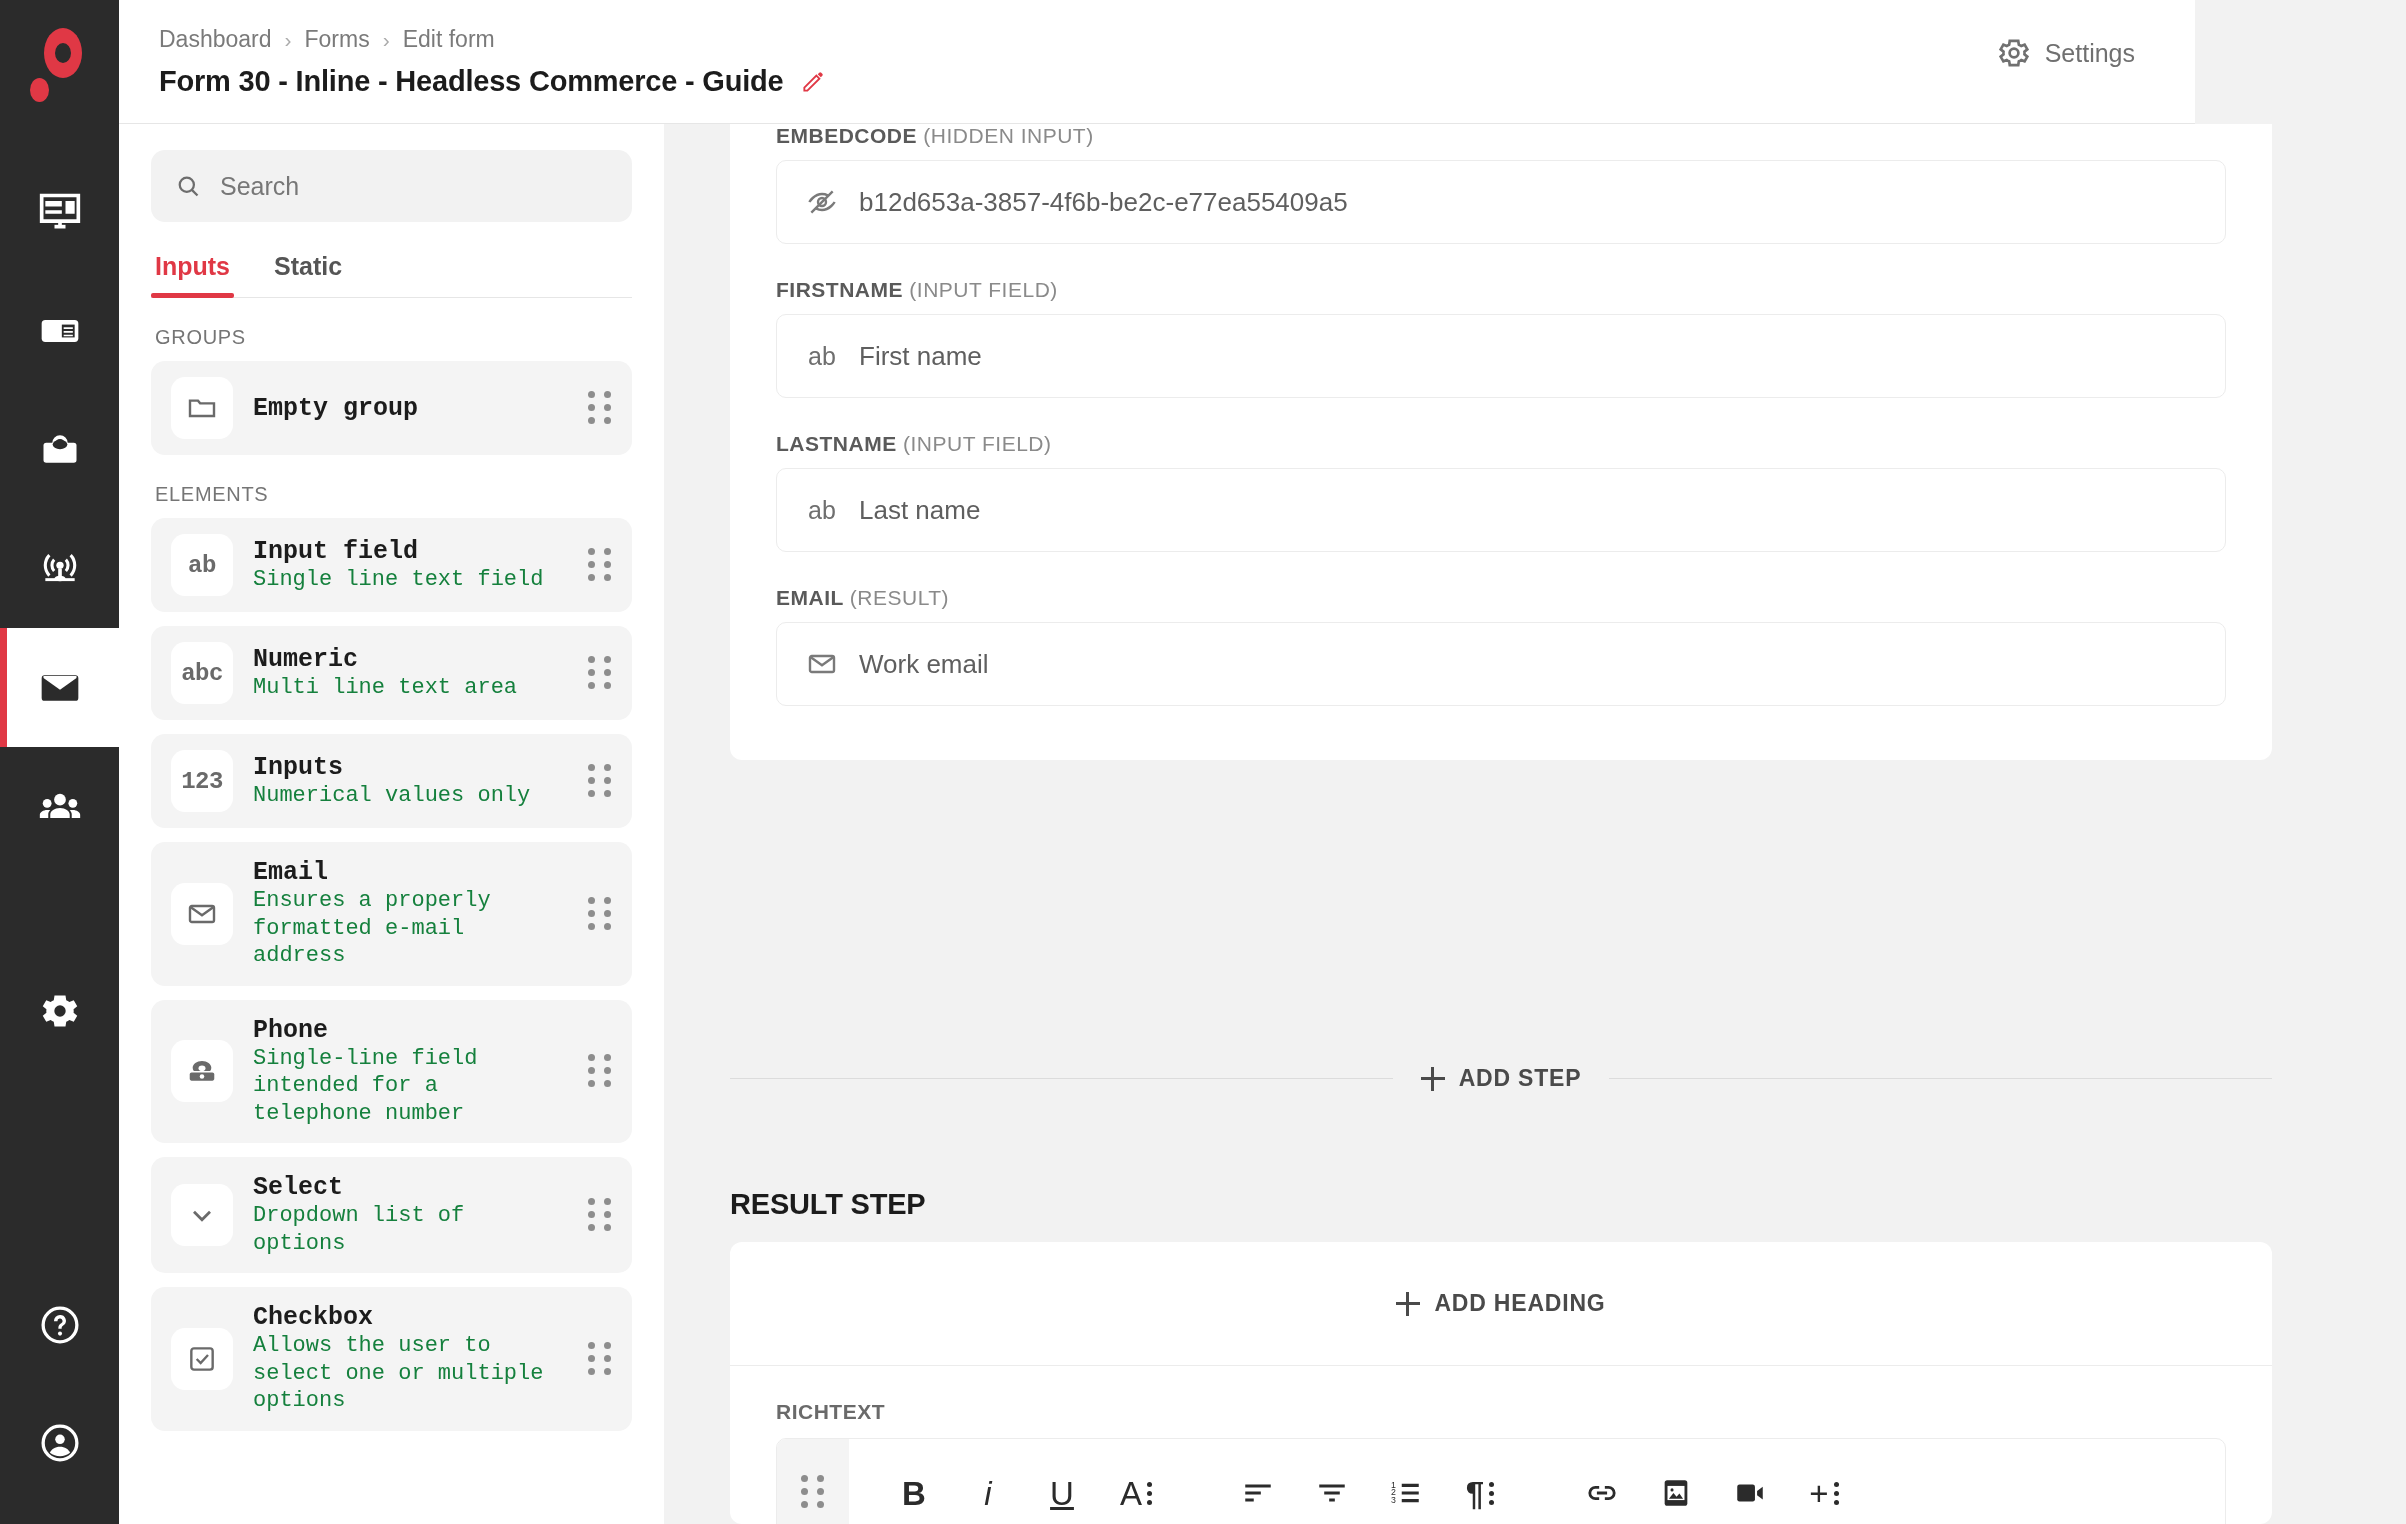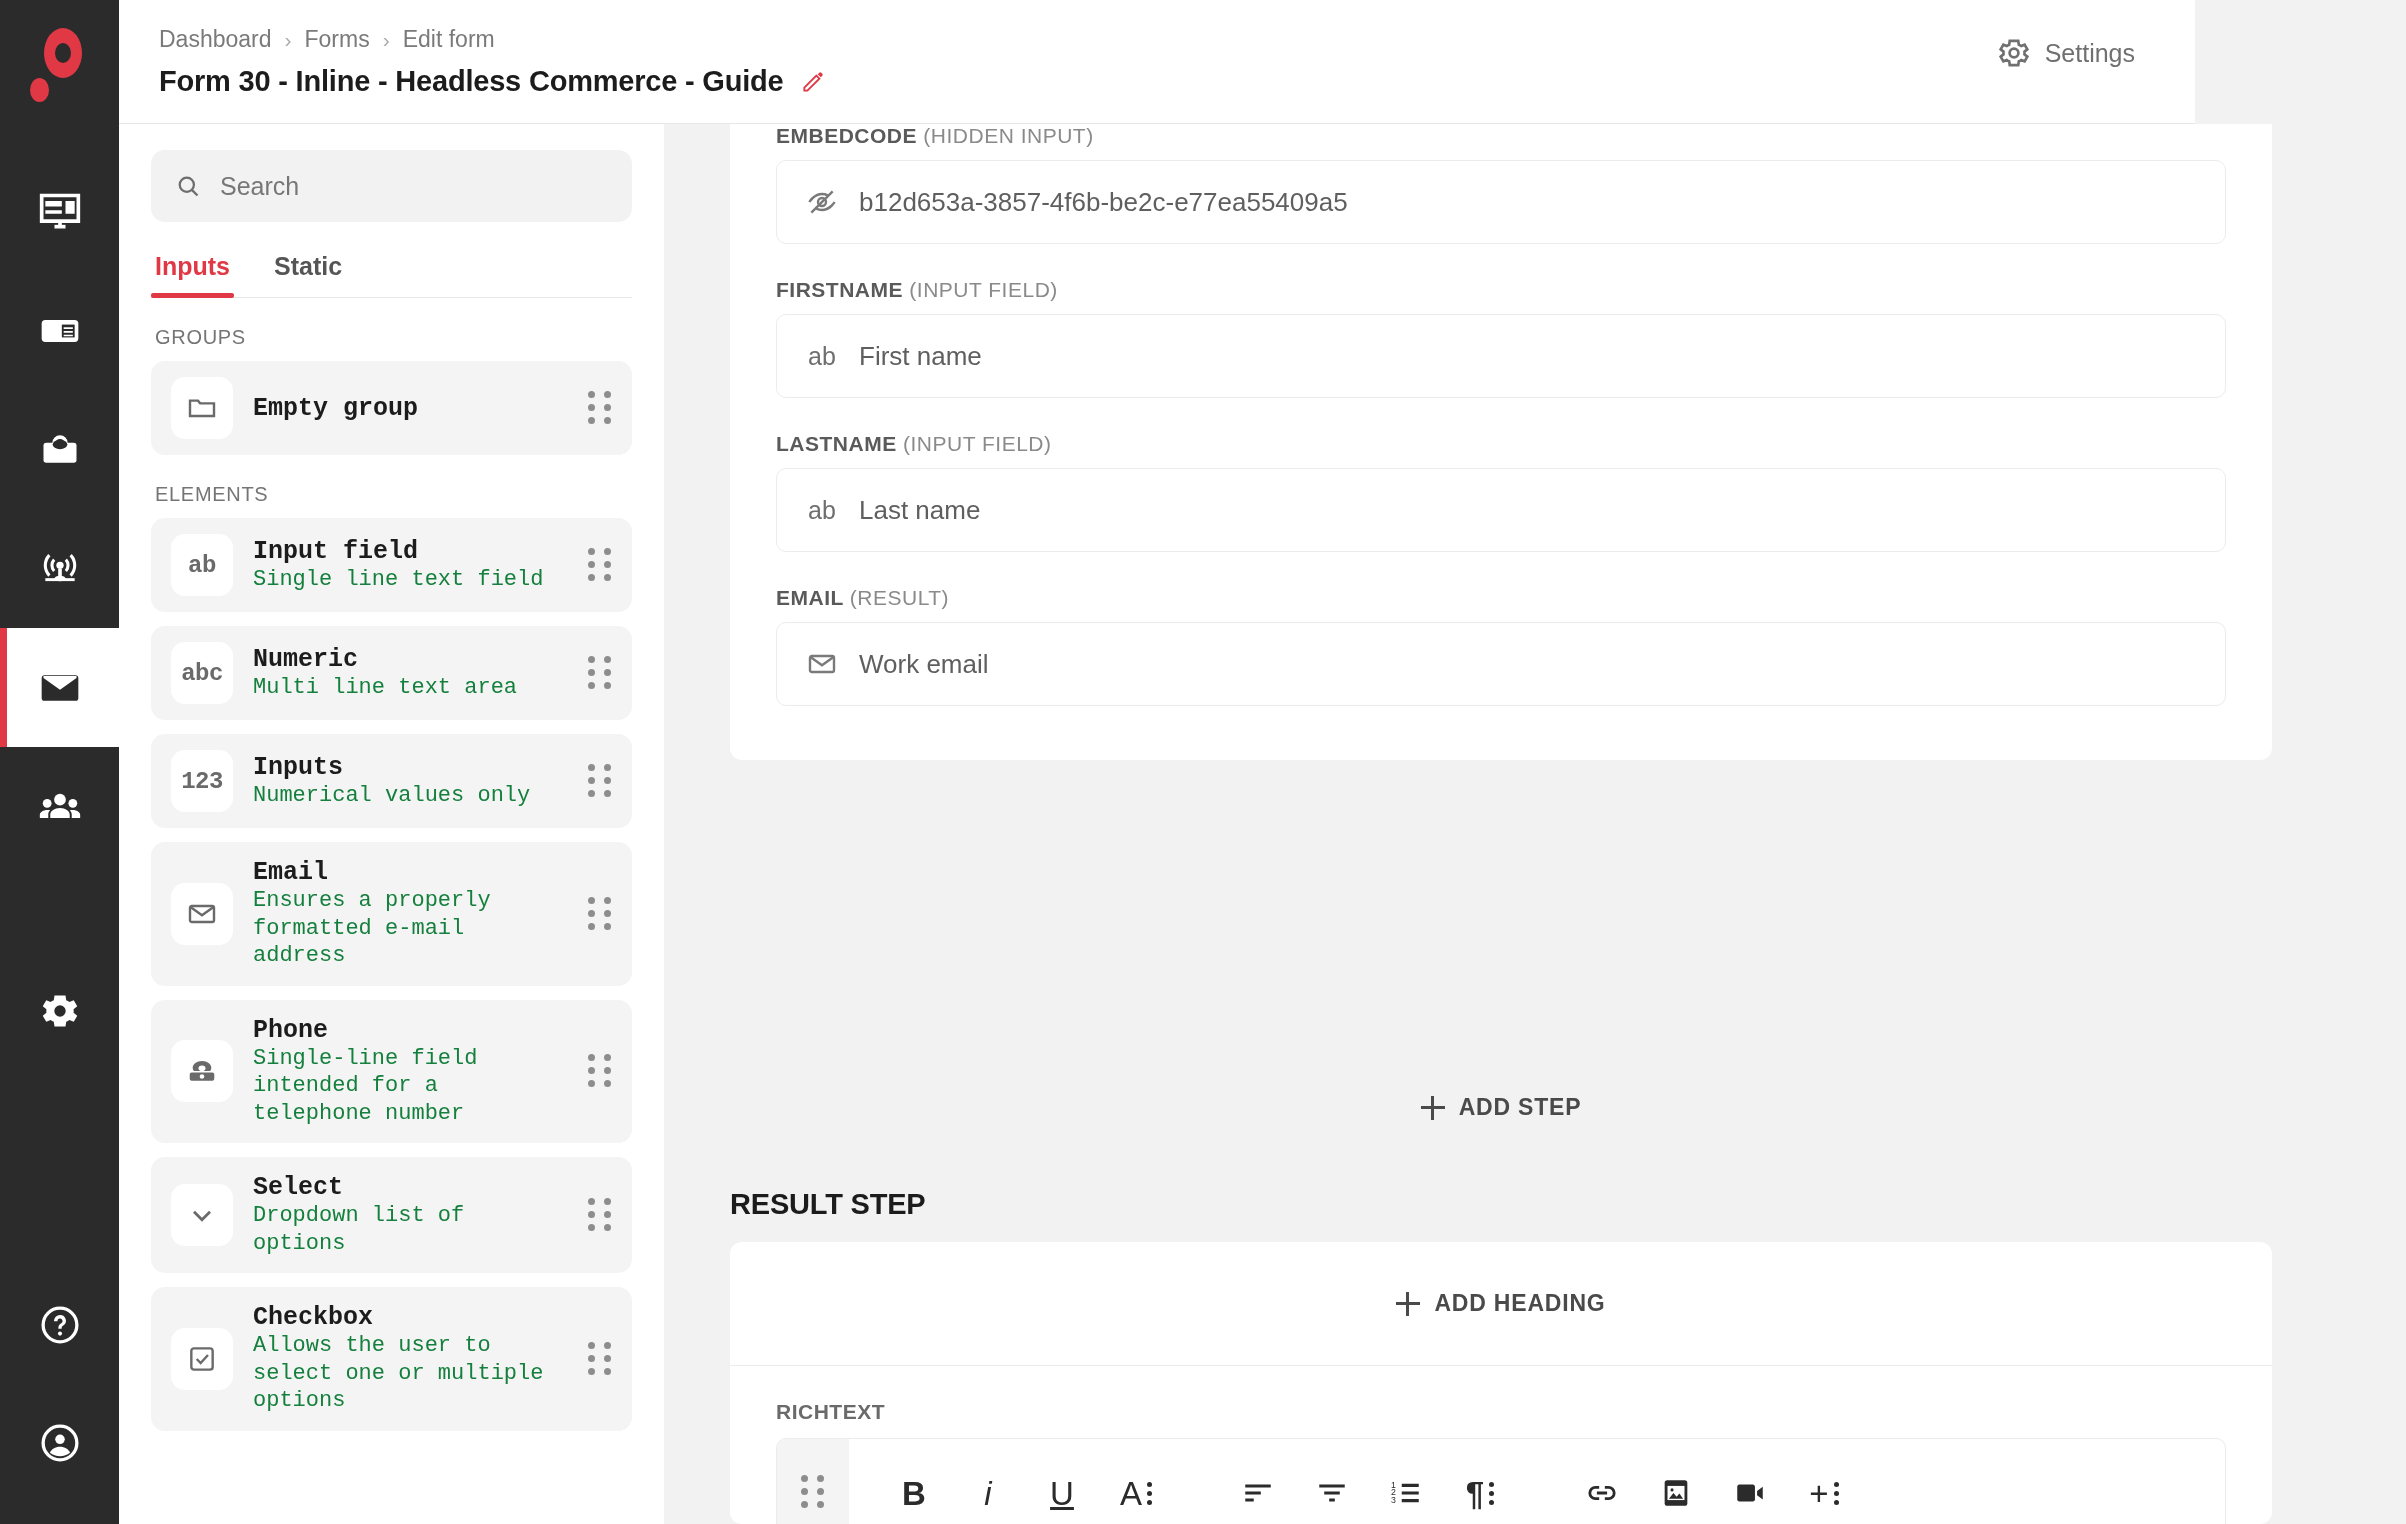--- a/index.html
+++ b/index.html
@@ -150,21 +150,21 @@
     display: flex; align-items: center; gap: 20px; padding: 0 28px;
     background: #ffffff; cursor: pointer;
   }
   .f-box .ficon { width: 34px; flex: 0 0 34px; display: flex; align-items: center; justify-content: center; }
   .f-box .ficon svg { width: 32px; height: 32px; stroke: #7a7a7a; fill: none; stroke-width: 1.8; }
   .f-box .ficon .txt { font-size: 25px; color: #6f6f6f; font-weight: 500; }
   .f-box .fval { font-size: 26px; color: #5f5f5f; }
 
   .add-step {
     position: absolute; left: 66px; top: 941px; width: 1542px;
-    display: flex; align-items: center; gap: 28px; flex-direction: column;
+    display: flex; align-items: center; gap: 28px;
   }
   .add-step .line { flex: 1 1 auto; height: 1px; background: #dcdcdc; }
   .add-step .btn {
     display: flex; align-items: center; gap: 14px;
     font-size: 23px; font-weight: bold; color: #4a4a4a;
     letter-spacing: 0.8px; cursor: pointer; white-space: nowrap;
   }
   .plus { width: 24px; height: 24px; position: relative; flex: 0 0 24px; }
   .plus::before, .plus::after { content: ""; position: absolute; background: #4a4a4a; }
   .plus::before { left: 0; top: 10px; width: 24px; height: 3px; }

